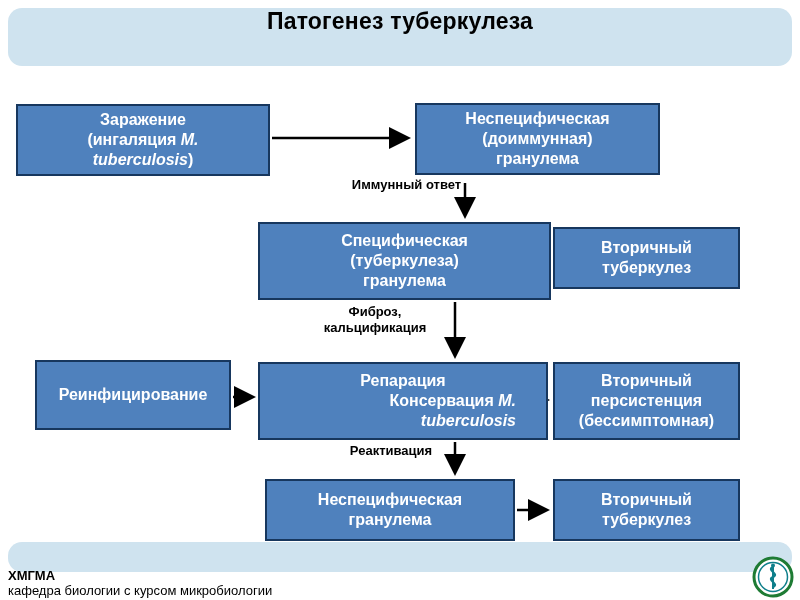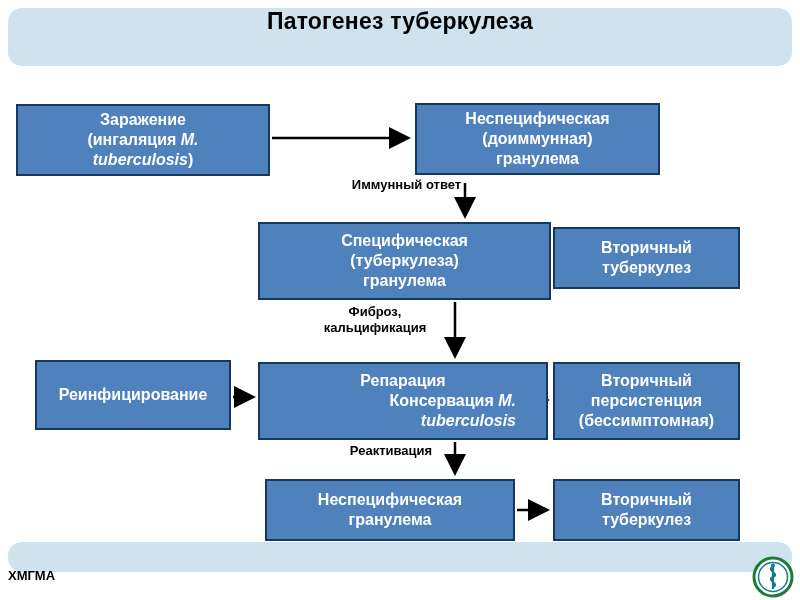--- a/index.html
+++ b/index.html
@@ -122,20 +122,21 @@
     <span class="ln">туберкулез</span>
   </div>
 
   <div class="lbl" id="l-immune">Иммунный ответ</div>
   <div class="lbl" id="l-fibrosis">Фиброз, кальцификация</div>
   <div class="lbl" id="l-reactivation">Реактивация</div>
 
   <div class="band bottom-band"></div>
   <div class="footer">
     <div class="f1">ХМГМА</div>
+    <div class="f2">кафедра биологии с курсом микробиологии</div>
   </div>
 
   <svg class="logo" viewBox="0 0 42 42" xmlns="http://www.w3.org/2000/svg">
     <circle cx="21" cy="21" r="19" fill="#ffffff" stroke="#1e7b34" stroke-width="3"></circle>
     <circle cx="21" cy="21" r="14.5" fill="none" stroke="#0f7f8b" stroke-width="1.5"></circle>
     <path d="M21 9 L21 33" stroke="#0f7f8b" stroke-width="2" fill="none"></path>
     <path d="M21 11 C 14 14, 28 18, 21 21 C 14 24, 28 28, 21 31" stroke="#0f7f8b" stroke-width="2.2" fill="none" stroke-linecap="round"></path>
     <circle cx="21" cy="9.5" r="2" fill="#0f7f8b"></circle>
   </svg>
 

